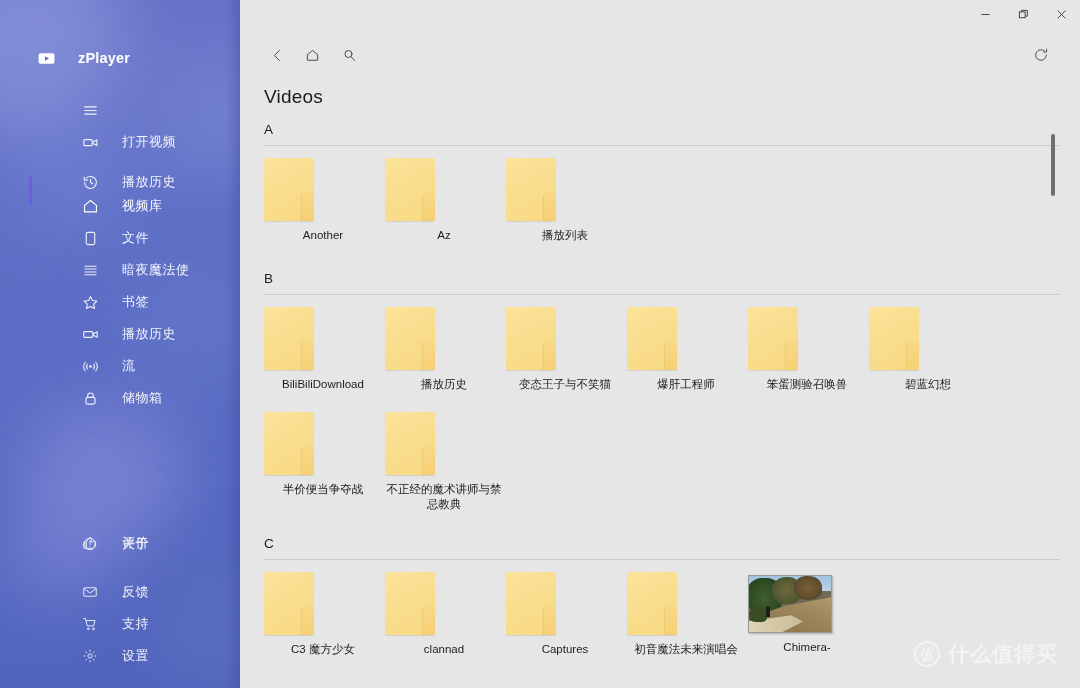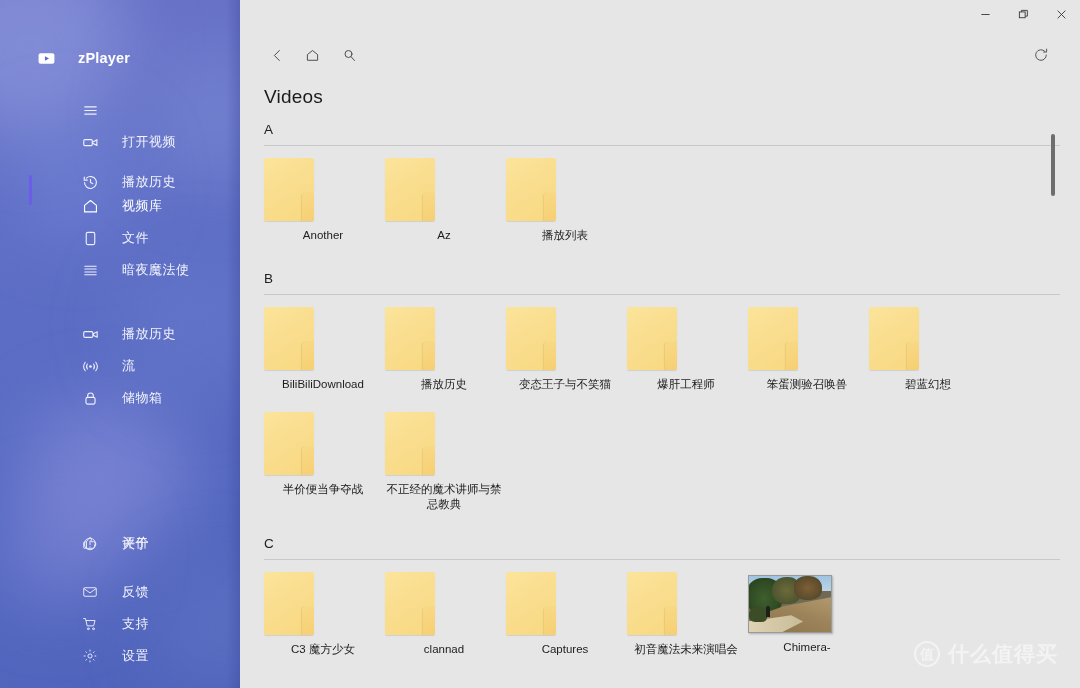--- a/index.html
+++ b/index.html
@@ -207,20 +207,28 @@
           <svg class="sb-ico" width="17" height="17" viewBox="0 0 24 24" stroke="#eef0fb" stroke-width="1.5" stroke-linecap="round">
             <line x1="4" y1="6" x2="20" y2="6"></line>
               <line x1="4" y1="10" x2="20" y2="10"></line>
             <line x1="4" y1="14" x2="20" y2="14"></line>
               <line x1="4" y1="18" x2="20" y2="18"></line>
           </svg>
         </span>
         <span class="lb">暗夜魔法使</span>
       </div>
 
+      <div class="nav-item" style="top:286px">
+        <span class="ic">
+          <svg class="sb-ico" width="17" height="17" viewBox="0 0 24 24" fill="none" stroke="#eef0fb" stroke-width="1.5" stroke-linejoin="round">
+            <polygon points="12,3.4 14.7,9.2 21,10 16.5,14.4 17.6,20.6 12,17.6 6.4,20.6 7.5,14.4 3,10 9.3,9.2"></polygon>
+          </svg>
+        </span>
+        <span class="lb">书签</span>
+      </div>
 
       <div class="nav-item" style="top:318px">
         <span class="ic">
           <svg class="sb-ico" width="17" height="17" viewBox="0 0 24 24" fill="none" stroke="#eef0fb" stroke-width="1.6">
             <rect x="2.4" y="8" width="13" height="8" rx="2"></rect>
             <path d="M16 11 L21.4 8.2 V15.8 L16 13.2 Z"></path>
           </svg>
         </span>
         <span class="lb">播放历史</span>
       </div>

